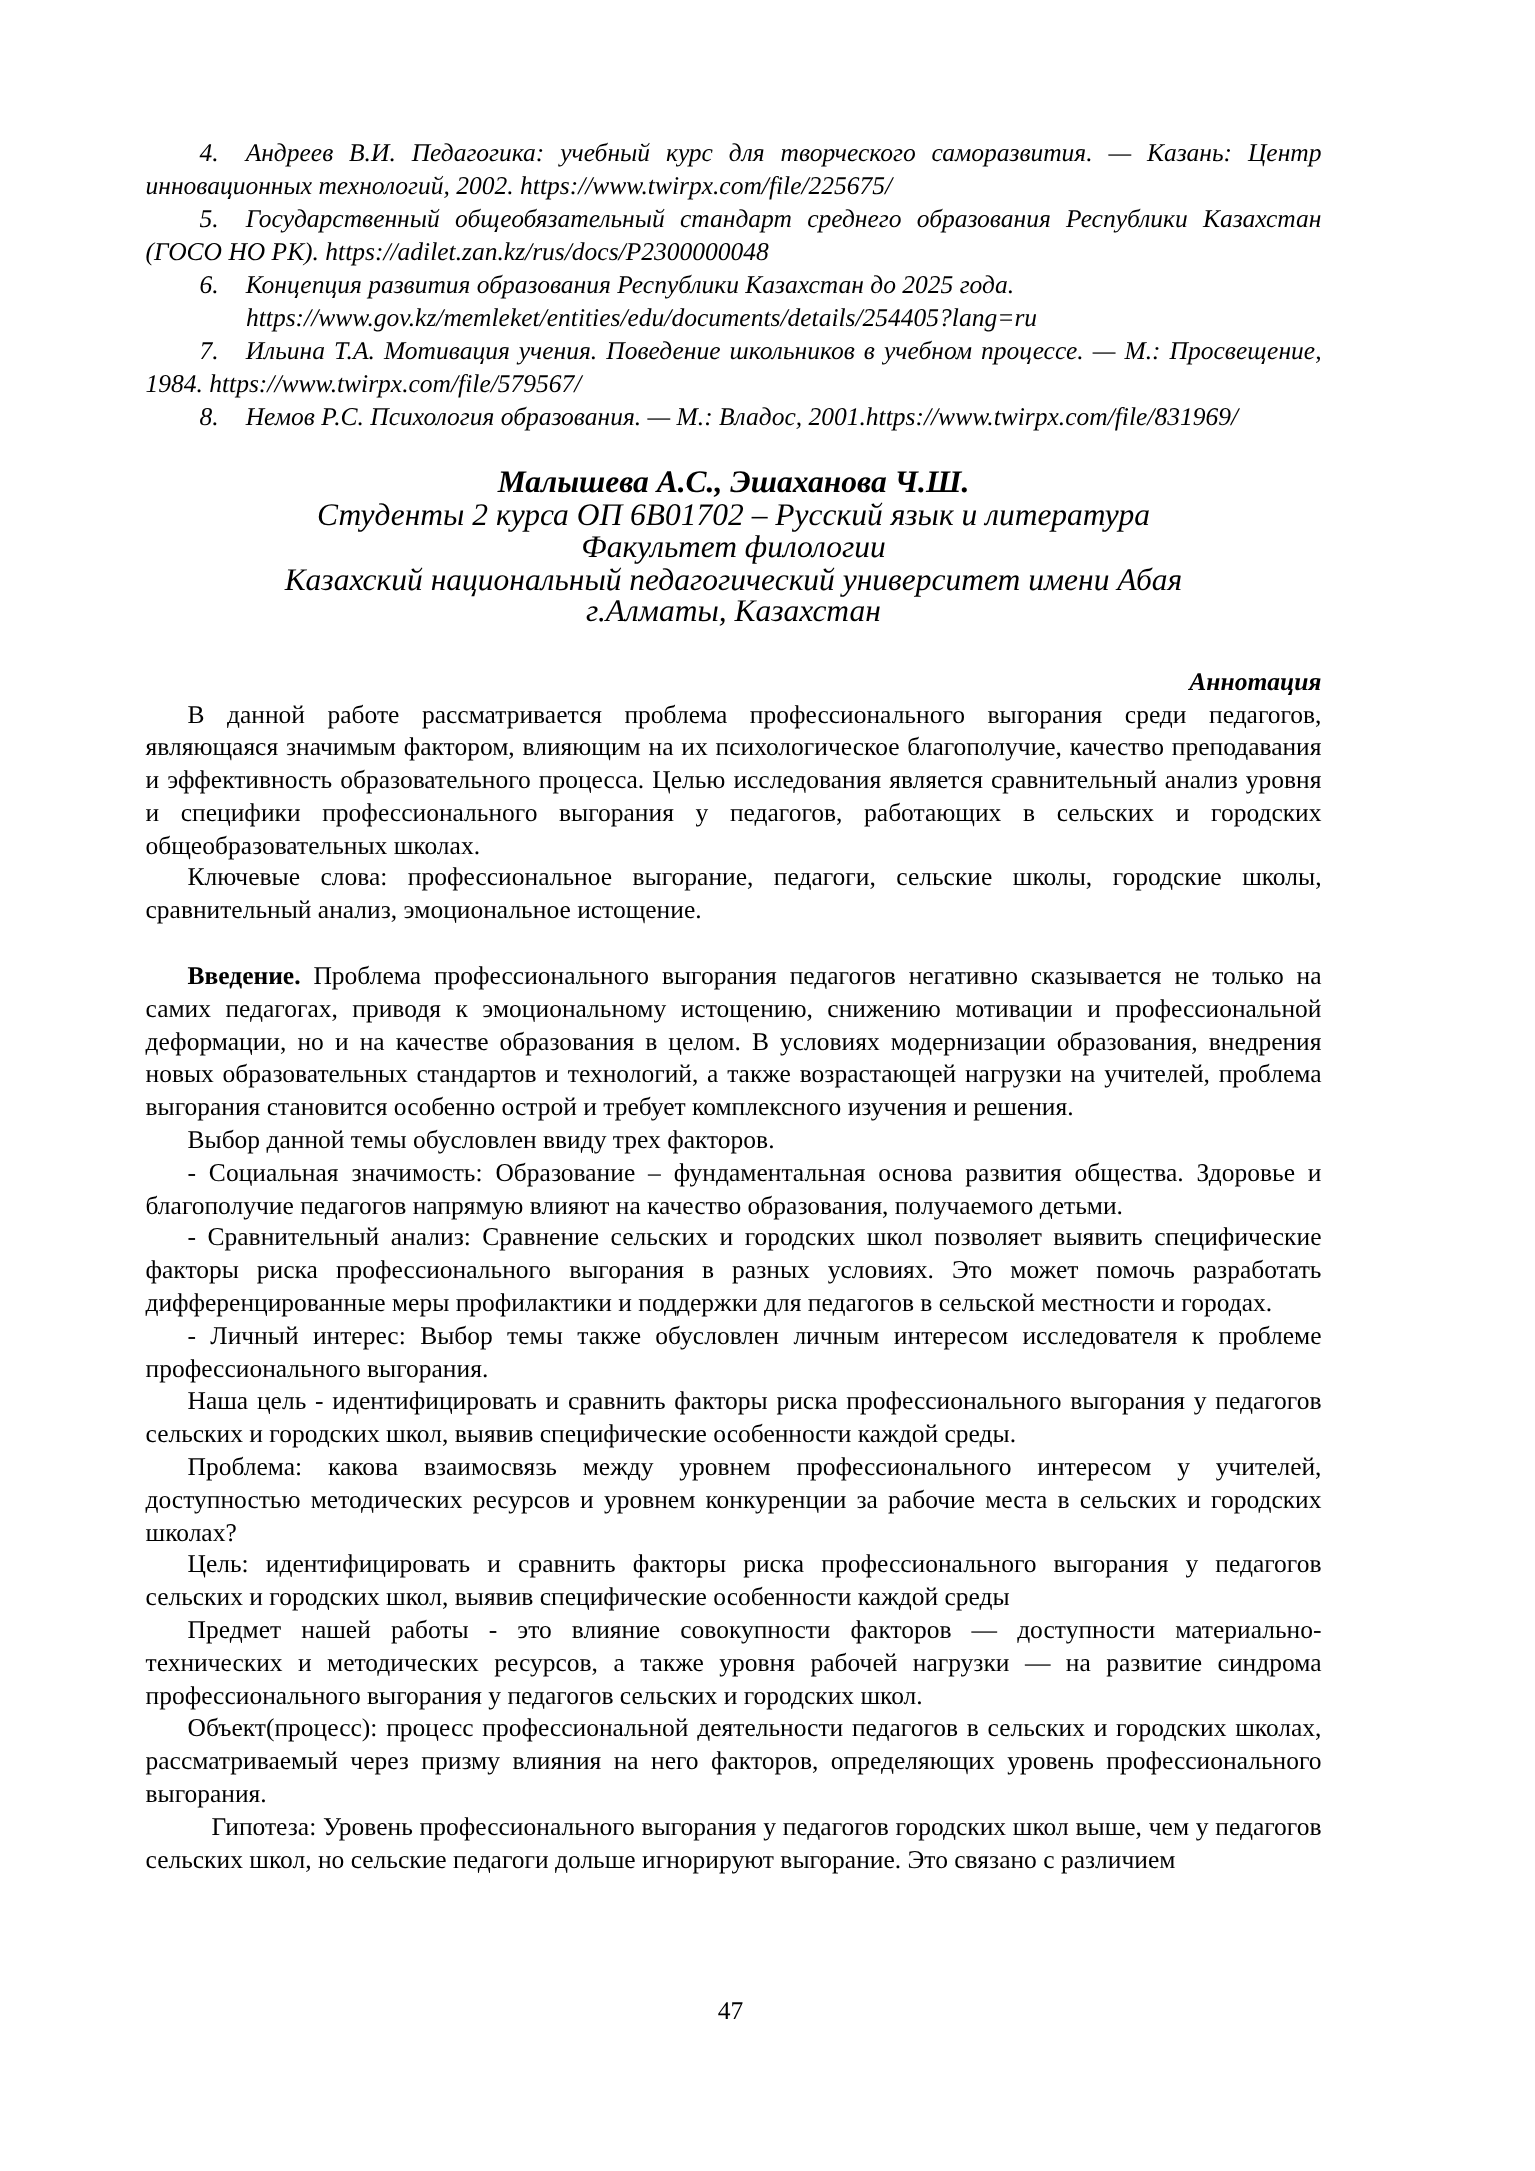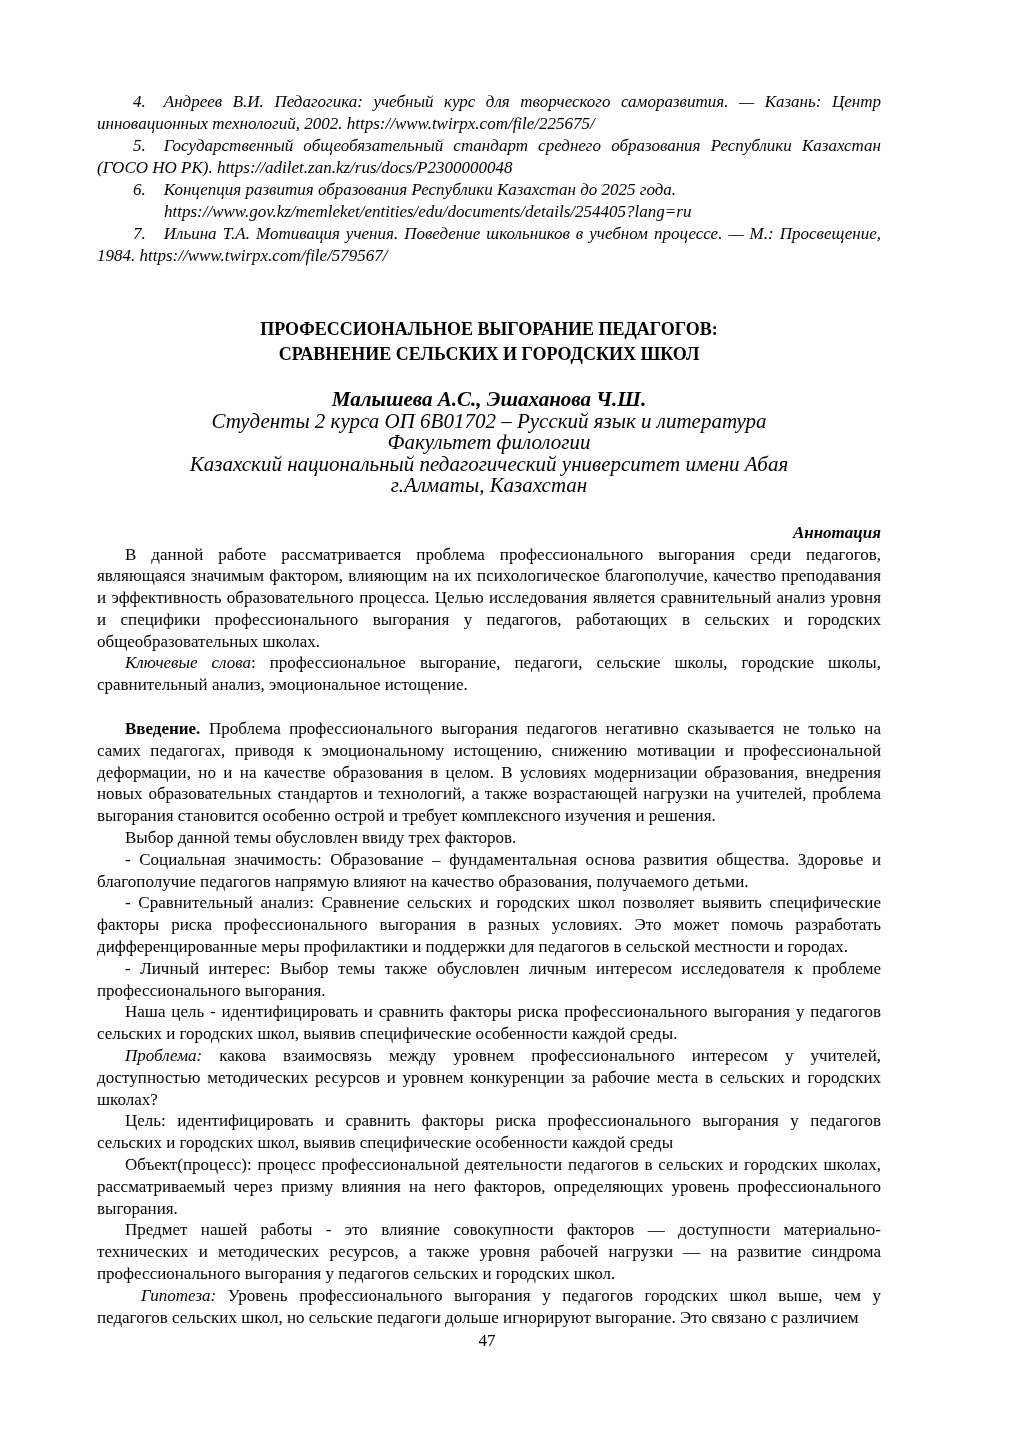--- a/index.html
+++ b/index.html
@@ -53,21 +53,21 @@
   }
   .para{
     margin:0;
     font-size:17px;
     line-height:21.8px;
     text-align:justify;
     text-indent:28px;
   }
   .para.deep-indent{text-indent:44px;}
   .lead-bold{font-weight:bold;}
-  .lead-italic{font-style:italic;}
+  .lead-italic{}
   .body-section{margin-top:22px;}
   
   .footer{
     position:absolute;
     top:1330px;
     left:0;
     width:100%;
     text-align:center;
     font-size:17px;
     line-height:22px;
@@ -76,26 +76,23 @@
 </head>
 <body>
 
 <div class="page">
 
   <section>
     <p class="ref"><span class="ref-num">4.</span><span>Андреев В.И. Педагогика: учебный курс для творческого саморазвития. — Казань: Центр инновационных технологий, 2002. https://www.twirpx.com/file/225675/</span></p>
     <p class="ref"><span class="ref-num">5.</span><span>Государственный общеобязательный стандарт среднего образования Республики Казахстан (ГОСО НО РК). https://adilet.zan.kz/rus/docs/P2300000048</span></p>
     <p class="ref"><span class="ref-num">6.</span><span>Концепция развития образования Республики Казахстан до 2025 года.</span><br><span class="ref-cont">https://www.gov.kz/memleket/entities/edu/documents/details/254405?lang=ru</span></p>
     <p class="ref"><span class="ref-num">7.</span><span>Ильина Т.А. Мотивация учения. Поведение школьников в учебном процессе. — М.: Просвещение, 1984. https://www.twirpx.com/file/579567/</span></p>
+    <p class="ref"><span class="ref-num">8.</span><span>Немов Р.С. Психология образования. — М.: Владос, 2001.https://www.twirpx.com/file/831969/</span></p>
   </section>
 
-  <div class="title-block">
-    <div>ПРОФЕССИОНАЛЬНОЕ ВЫГОРАНИЕ ПЕДАГОГОВ:</div>
-    <div>СРАВНЕНИЕ СЕЛЬСКИХ И ГОРОДСКИХ ШКОЛ</div>
-  </div>
 
   <div class="authors">
     <div class="names">Малышева А.С., Эшаханова Ч.Ш.</div>
     <div>Студенты 2 курса ОП 6В01702 – Русский язык и литература</div>
     <div>Факультет филологии</div>
     <div>Казахский национальный педагогический университет имени Абая</div>
     <div>г.Алматы, Казахстан</div>
   </div>
 
   <section>
@@ -106,20 +103,20 @@
 
   <section class="body-section">
     <p class="para"><span class="lead-bold">Введение.</span><span> Проблема профессионального выгорания педагогов негативно сказывается не только на самих педагогах, приводя к эмоциональному истощению, снижению мотивации и профессиональной деформации, но и на качестве образования в целом. В условиях модернизации образования, внедрения новых образовательных стандартов и технологий, а также возрастающей нагрузки на учителей, проблема выгорания становится особенно острой и требует комплексного изучения и решения.</span></p>
     <p class="para">Выбор данной темы обусловлен ввиду трех факторов.</p>
     <p class="para">- Социальная значимость: Образование – фундаментальная основа развития общества. Здоровье и благополучие педагогов напрямую влияют на качество образования, получаемого детьми.</p>
     <p class="para">- Сравнительный анализ: Сравнение сельских и городских школ позволяет выявить специфические факторы риска профессионального выгорания в разных условиях. Это может помочь разработать дифференцированные меры профилактики и поддержки для педагогов в сельской местности и городах.</p>
     <p class="para">- Личный интерес: Выбор темы также обусловлен личным интересом исследователя к проблеме профессионального выгорания.</p>
     <p class="para">Наша цель - идентифицировать и сравнить факторы риска профессионального выгорания у педагогов сельских и городских школ, выявив специфические особенности каждой среды.</p>
     <p class="para"><span class="lead-italic">Проблема:</span><span> какова взаимосвязь между уровнем профессионального интересом у учителей, доступностью методических ресурсов и уровнем конкуренции за рабочие места в сельских и городских школах?</span></p>
     <p class="para">Цель: идентифицировать и сравнить факторы риска профессионального выгорания у педагогов сельских и городских школ, выявив специфические особенности каждой среды</p>
+    <p class="para">Предмет нашей работы - это влияние совокупности факторов — доступности материально-технических и методических ресурсов, а также уровня рабочей нагрузки — на развитие синдрома профессионального выгорания у педагогов сельских и городских школ.</p>
     <p class="para">Объект(процесс): процесс профессиональной деятельности педагогов в сельских и городских школах, рассматриваемый через призму влияния на него факторов, определяющих уровень профессионального выгорания.</p>
-    <p class="para">Предмет нашей работы - это влияние совокупности факторов — доступности материально-технических и методических ресурсов, а также уровня рабочей нагрузки — на развитие синдрома профессионального выгорания у педагогов сельских и городских школ.</p>
     <p class="para deep-indent"><span class="lead-italic">Гипотеза:</span><span> Уровень профессионального выгорания у педагогов городских школ выше, чем у педагогов сельских школ, но сельские педагоги дольше игнорируют выгорание. Это связано с различием</span></p>
   </section>
 
   <div class="footer">47</div>
 
 </div>
 
 </body></html>

